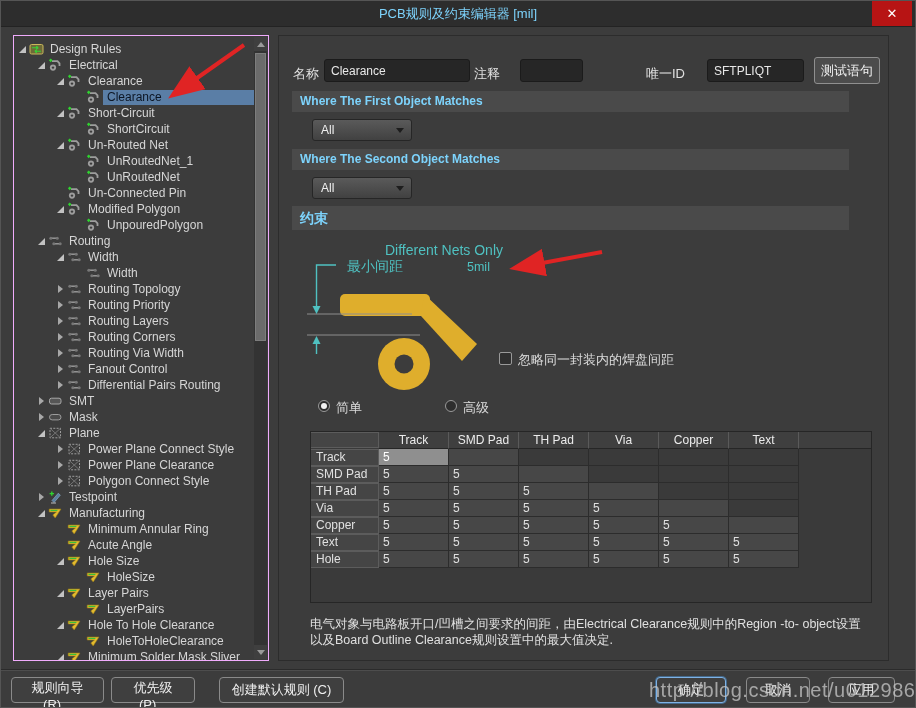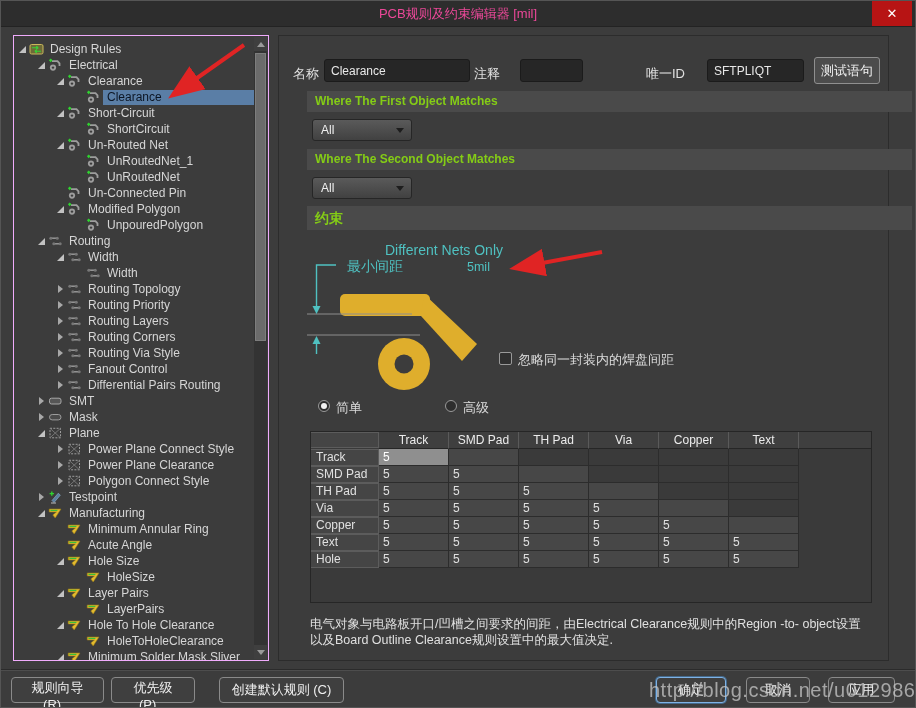--- a/index.html
+++ b/index.html
@@ -1,19 +1,19 @@
 <!DOCTYPE html>
 <html><head>
 <meta charset="utf-8">
 <style>
   html,body{margin:0;padding:0;background:#2a2a2a;font-family:"Liberation Sans","DejaVu Sans",sans-serif;}
   .win{position:relative;width:916px;height:708px;background:#3c3c3c;border:1px solid #555;box-sizing:border-box;overflow:hidden;}
   
   .titlebar{position:absolute;left:0;top:0;width:100%;height:25px;background:#2d2d2d;border-bottom:1px solid #232323;}
-  .title{position:absolute;left:0;right:0;top:4px;text-align:center;color:#ec4899;font-size:13px;}
+  .title{position:absolute;left:0;right:0;top:4px;text-align:center;color:#7dd3fc;font-size:13px;}
   .closebtn{position:absolute;right:3px;top:0;width:40px;height:25px;background:#b71414;color:#fff;text-align:center;line-height:25px;font-weight:bold;font-size:13px;cursor:pointer;}
   
   .treepanel{position:absolute;left:12px;top:34px;width:256px;height:626px;background:#3c3c3c;border:1px solid #f0abfc;box-sizing:border-box;overflow:hidden;}
   .rightpanel{position:absolute;left:277px;top:34px;width:611px;height:626px;background:#3c3c3c;border:1px solid #2c2c2c;box-sizing:border-box;}
   
   .tree{position:absolute;left:0;top:5px;right:14px;}
   .trow{display:flex;align-items:center;height:16px;font-size:12px;color:#d6d6d6;white-space:nowrap;cursor:default;}
   .trow .lblspan{flex:1;padding:0 4px;line-height:15px;}
   .trow.sel .lblspan{background:#5a7ea6;color:#0d1624;}
   .exp{flex:0 0 11px;height:10px;position:relative;}
@@ -26,21 +26,21 @@
   .sbtn{position:absolute;left:0;width:13px;height:14px;background:#3f3f3f;}
   .sbtn.up{top:0;} .sbtn.down{bottom:0;}
   .sbtn.up::before{content:"";position:absolute;left:3px;top:5px;border-left:4px solid transparent;border-right:4px solid transparent;border-bottom:5px solid #9a9a9a;}
   .sbtn.down::before{content:"";position:absolute;left:3px;top:5px;border-left:4px solid transparent;border-right:4px solid transparent;border-top:5px solid #9a9a9a;}
   .sthumb{position:absolute;left:1px;top:16px;width:11px;height:288px;background:#6b6b6b;border:1px solid #7d7d7d;box-sizing:border-box;}
   
   .flabel{position:absolute;color:#e0e0e0;font-size:13px;}
   .field{position:absolute;background:#262626;border:1px solid #1b1b1b;border-radius:3px;color:#e8e8e8;font-size:12px;padding:0 6px;box-sizing:border-box;height:23px;font-family:inherit;}
   .testbtn{position:absolute;background:#4c4c4c;border:1px solid #8f8f8f;border-radius:3px;color:#f0f0f0;font-size:13px;height:27px;cursor:pointer;font-family:inherit;}
   
-  .band{position:absolute;left:13px;width:605px;height:21px;background:#4a4a4a;color:#84cc16;font-size:12px;font-weight:bold;line-height:21px;padding-left:8px;box-sizing:border-box;margin-left:15px;}
+  .band{position:absolute;left:13px;width:557px;height:21px;background:#4a4a4a;color:#7dd3fc;font-size:12px;font-weight:bold;line-height:21px;padding-left:8px;box-sizing:border-box;}
   .band.big{height:24px;font-size:14px;line-height:24px;}
   
   .dd{position:absolute;width:100px;height:22px;background:linear-gradient(#5a5a5a,#414141);border:1px solid #262626;border-radius:3px;box-sizing:border-box;color:#f0f0f0;font-size:12px;line-height:20px;padding-left:8px;cursor:pointer;}
   .ddarrow{position:absolute;right:7px;top:8px;width:0;height:0;border-left:4px solid transparent;border-right:4px solid transparent;border-top:5px solid #1d1d1d;}
   
   .teal{position:absolute;color:#4fc1c1;}
   
   .cbox{position:absolute;width:13px;height:13px;background:#303030;border:1px solid #9a9a9a;border-radius:2px;box-sizing:border-box;cursor:pointer;}
   .ctext{position:absolute;color:#dcdcdc;font-size:13px;}
   .radio{position:absolute;width:12px;height:12px;border:1px solid #9a9a9a;border-radius:50%;background:#2e2e2e;box-sizing:border-box;cursor:pointer;}
@@ -324,21 +324,21 @@
           <span class="ticon">
             <svg width="15" height="14" viewBox="0 0 15 14">
               <line x1="2.5" y1="4.2" x2="9.5" y2="4.2" stroke="#9d9d9d" stroke-width="1.4"></line>
               <circle cx="2.8" cy="4.2" r="1.5" fill="#777"></circle>
               <circle cx="9.3" cy="4.2" r="1.5" fill="#777"></circle>
               <line x1="5.5" y1="9.8" x2="12.5" y2="9.8" stroke="#9d9d9d" stroke-width="1.4"></line>
               <circle cx="5.8" cy="9.8" r="1.5" fill="#777"></circle>
               <circle cx="12.2" cy="9.8" r="1.5" fill="#777"></circle>
             </svg>
           </span>
-          <span class="lblspan">Routing Via Style</span>
+          <span class="lblspan">Routing Via Width</span>
         </div>
         <div class="trow" style="padding-left: 42px;">
           <span class="exp closed"></span>
           <span class="ticon">
             <svg width="15" height="14" viewBox="0 0 15 14">
               <line x1="2.5" y1="4.2" x2="9.5" y2="4.2" stroke="#9d9d9d" stroke-width="1.4"></line>
               <circle cx="2.8" cy="4.2" r="1.5" fill="#777"></circle>
               <circle cx="9.3" cy="4.2" r="1.5" fill="#777"></circle>
               <line x1="5.5" y1="9.8" x2="12.5" y2="9.8" stroke="#9d9d9d" stroke-width="1.4"></line>
               <circle cx="5.8" cy="9.8" r="1.5" fill="#777"></circle>

